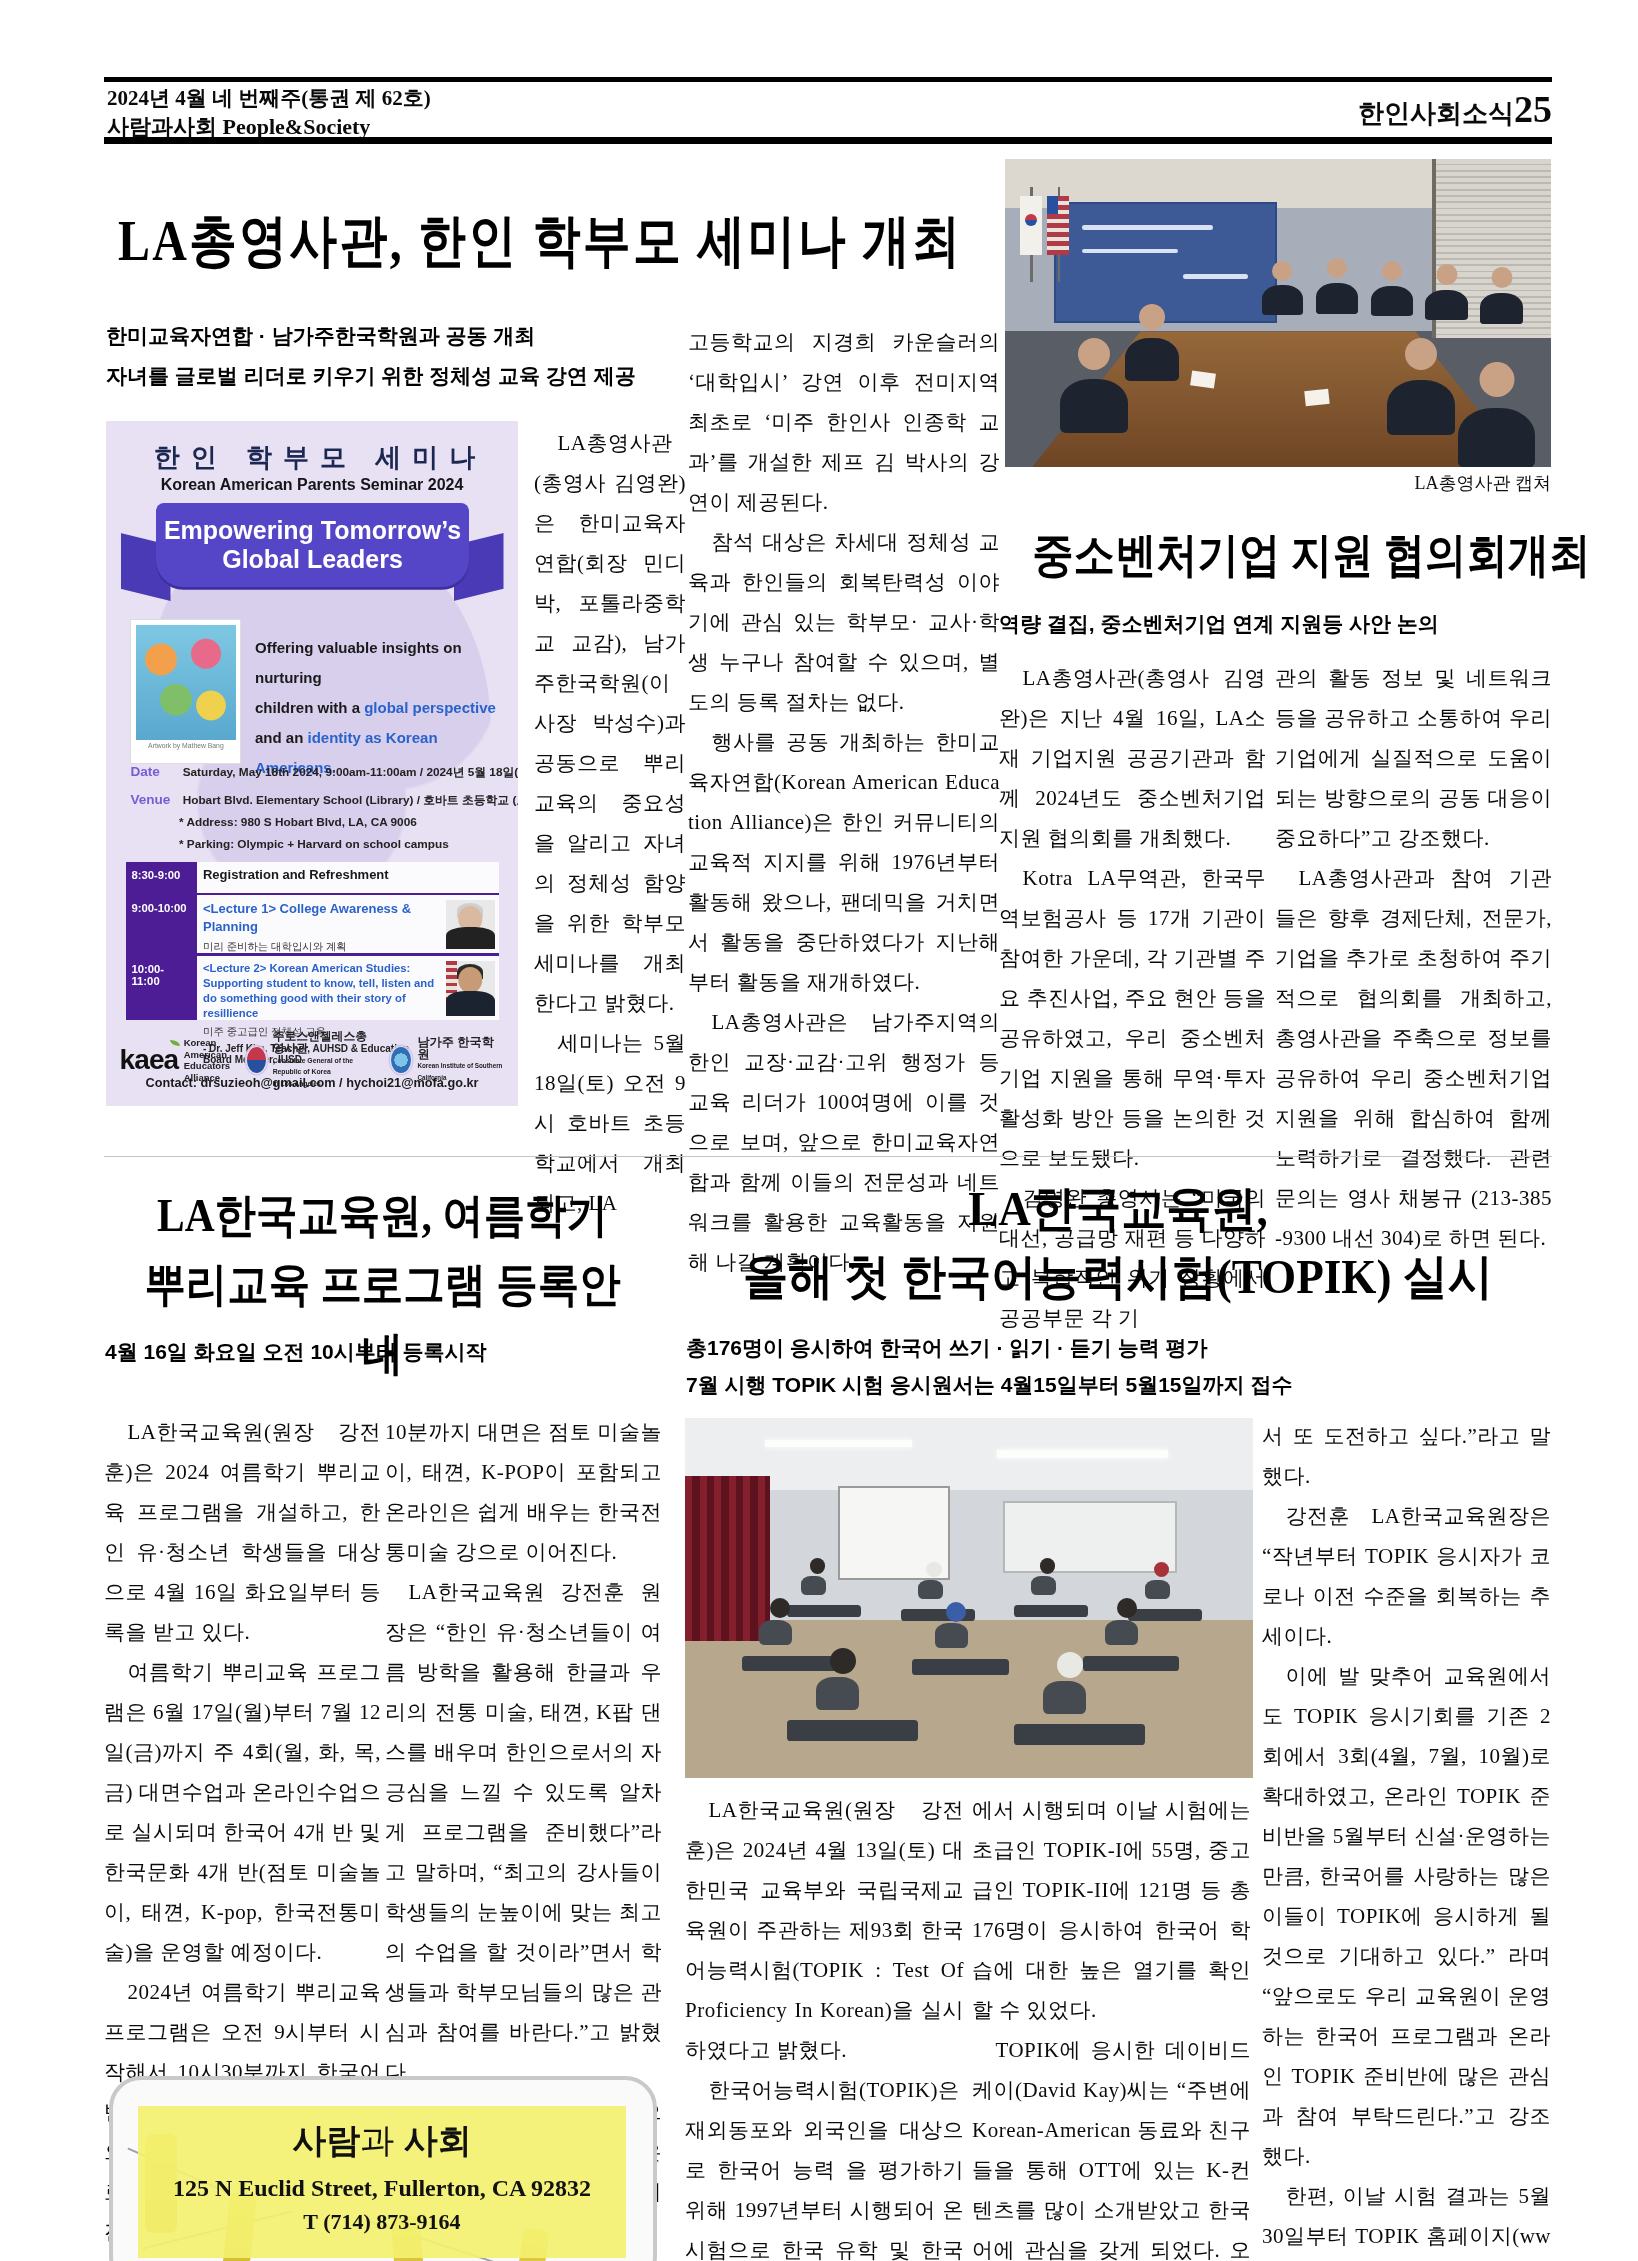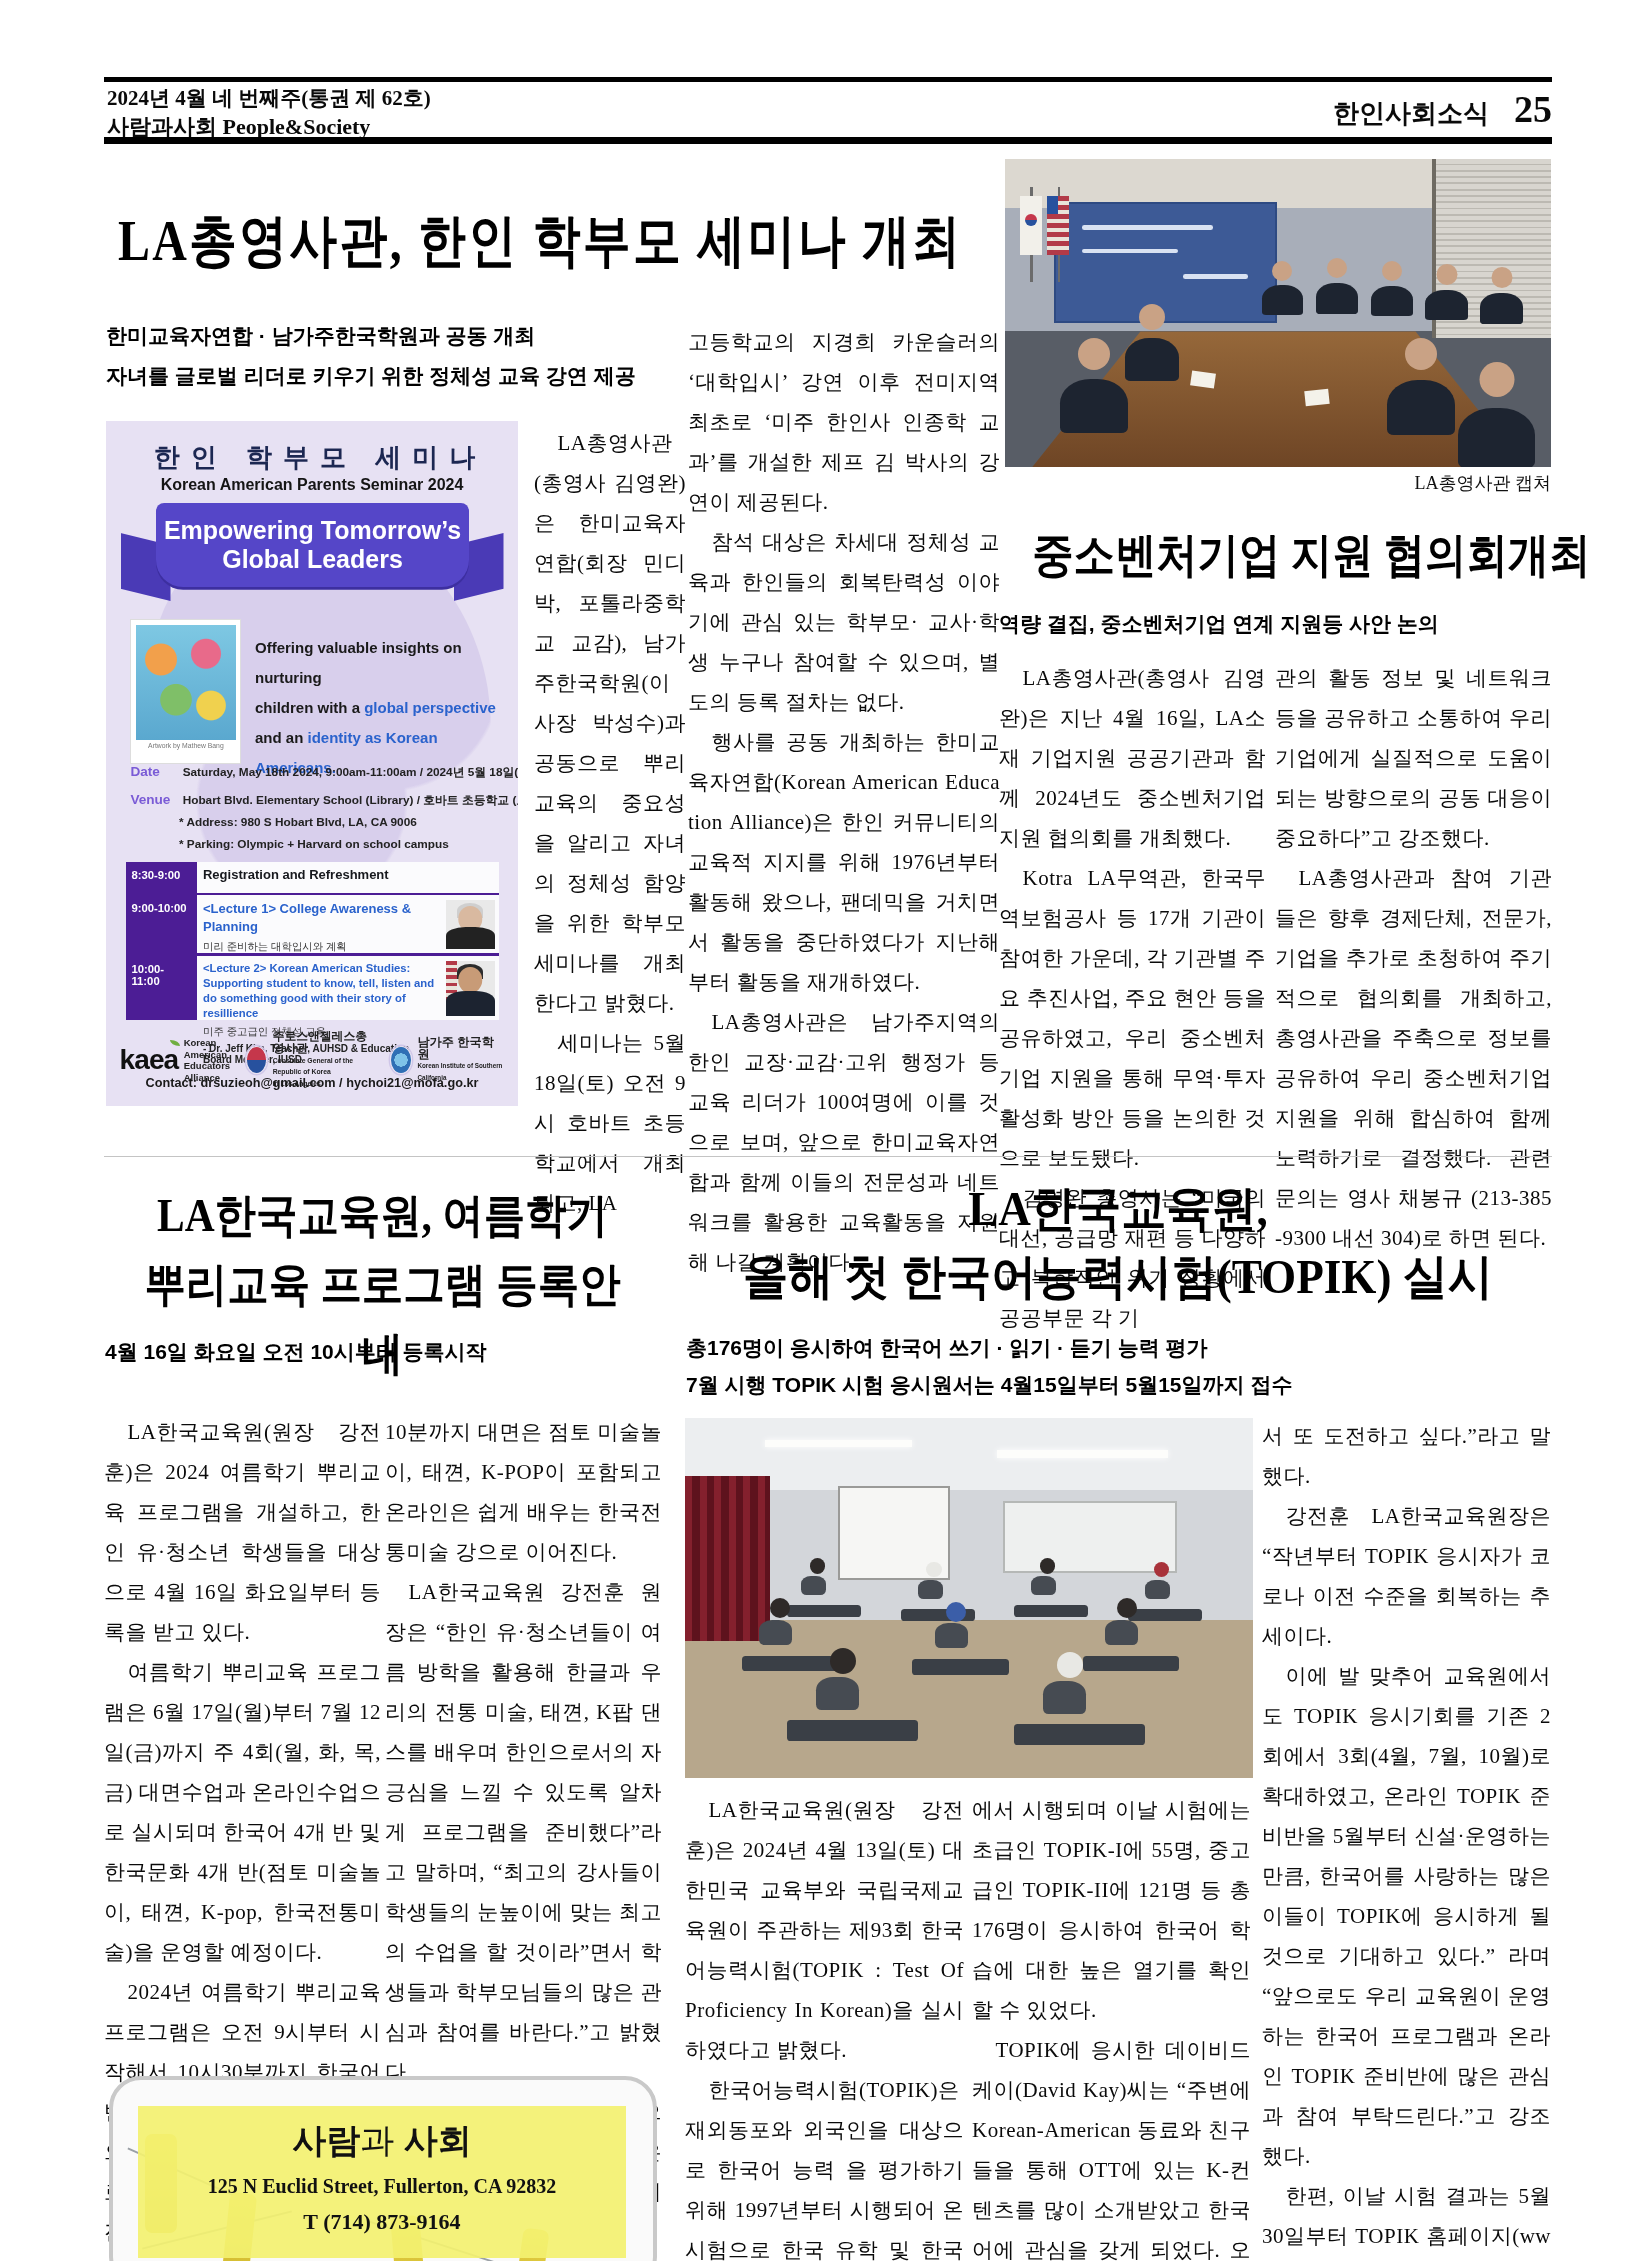--- a/index.html
+++ b/index.html
@@ -3,21 +3,21 @@
 <meta charset="utf-8">
 <style>
   html,body{margin:0;padding:0;background:#888;}
   .page{position:relative;width:1638px;height:2335px;background:#ffffff;overflow:hidden;
         font-family:"Liberation Serif","DejaVu Serif",serif;color:#0a0a0a;}
   .abs{position:absolute;}
   .rule{position:absolute;background:#000;}
   
   .hdr-issue{left:107px;top:84px;font-size:21px;font-weight:bold;white-space:nowrap;}
   .hdr-section{left:107px;top:112px;font-size:22px;font-weight:bold;white-space:nowrap;}
-  .hdr-right{right:86px;top:87px;display:flex;align-items:baseline;gap:25px;}
+  .hdr-right{right:86px;top:87px;display:flex;align-items:baseline;}
   .hdr-right .sec{font-size:26px;font-weight:bold;}
   .hdr-right .pg{font-size:38px;font-weight:bold;}
   
   .headline{font-weight:bold;color:#000;}
   #sem-head{left:118px;top:203px;font-size:57px;letter-spacing:2.7px;white-space:nowrap;
             transform:scaleX(.84);transform-origin:0 50%;}
   #sme-head{left:999px;top:524px;width:553px;text-align:center;font-size:47px;
             transform:scaleX(.88);white-space:nowrap;}
   #sum-head{left:104px;top:1181px;width:557px;text-align:center;font-size:46px;line-height:69px;
             transform:scaleX(.90);}
@@ -125,21 +125,21 @@
   .pe-sh{position:absolute;border-radius:40% 40% 5.4px 5.4px;background:#464b52;}
   
   .adcard{left:109px;top:2076px;width:548px;height:213px;background:#fafafa;border:4.5px solid #c9c9c9;
           border-radius:32px;overflow:hidden;box-sizing:border-box;}
   .peg{position:absolute;background:linear-gradient(180deg,#ecd94f,#d2b92e);border-radius:7.2px;}
   .adline{position:absolute;background:#9aa0a6;height:1.8px;}
   .adyellow{position:absolute;left:25px;top:26px;width:488px;height:152px;background:rgba(243,241,112,.92);}
   .ad-title{position:absolute;left:0;top:11.8px;width:100%;text-align:center;font-size:34px;color:#111;
             font-family:"Liberation Sans","DejaVu Sans",sans-serif;}
   .ad-title .b{font-weight:800;} .ad-title .n{font-weight:500;}
-  .ad-addr{position:absolute;left:0;top:69px;width:100%;text-align:center;font-size:20px;font-weight:700;color:#111;}
+  .ad-addr{position:absolute;left:0;top:69px;width:100%;text-align:center;font-size:24px;font-weight:700;color:#111;}
   .ad-tel{position:absolute;left:0;top:103px;width:100%;text-align:center;font-size:22px;font-weight:700;color:#111;}
 </style>
 </head>
 <body>
 
 <div class="page">
 
   <div class="rule" style="left:104px;top:77px;width:1448px;height:4.5px;"></div>
   <div class="abs hdr-issue">2024년 4월 네 번째주(통권 제 62호)</div>
   <div class="abs hdr-section">사람과사회 People&amp;Society</div>

